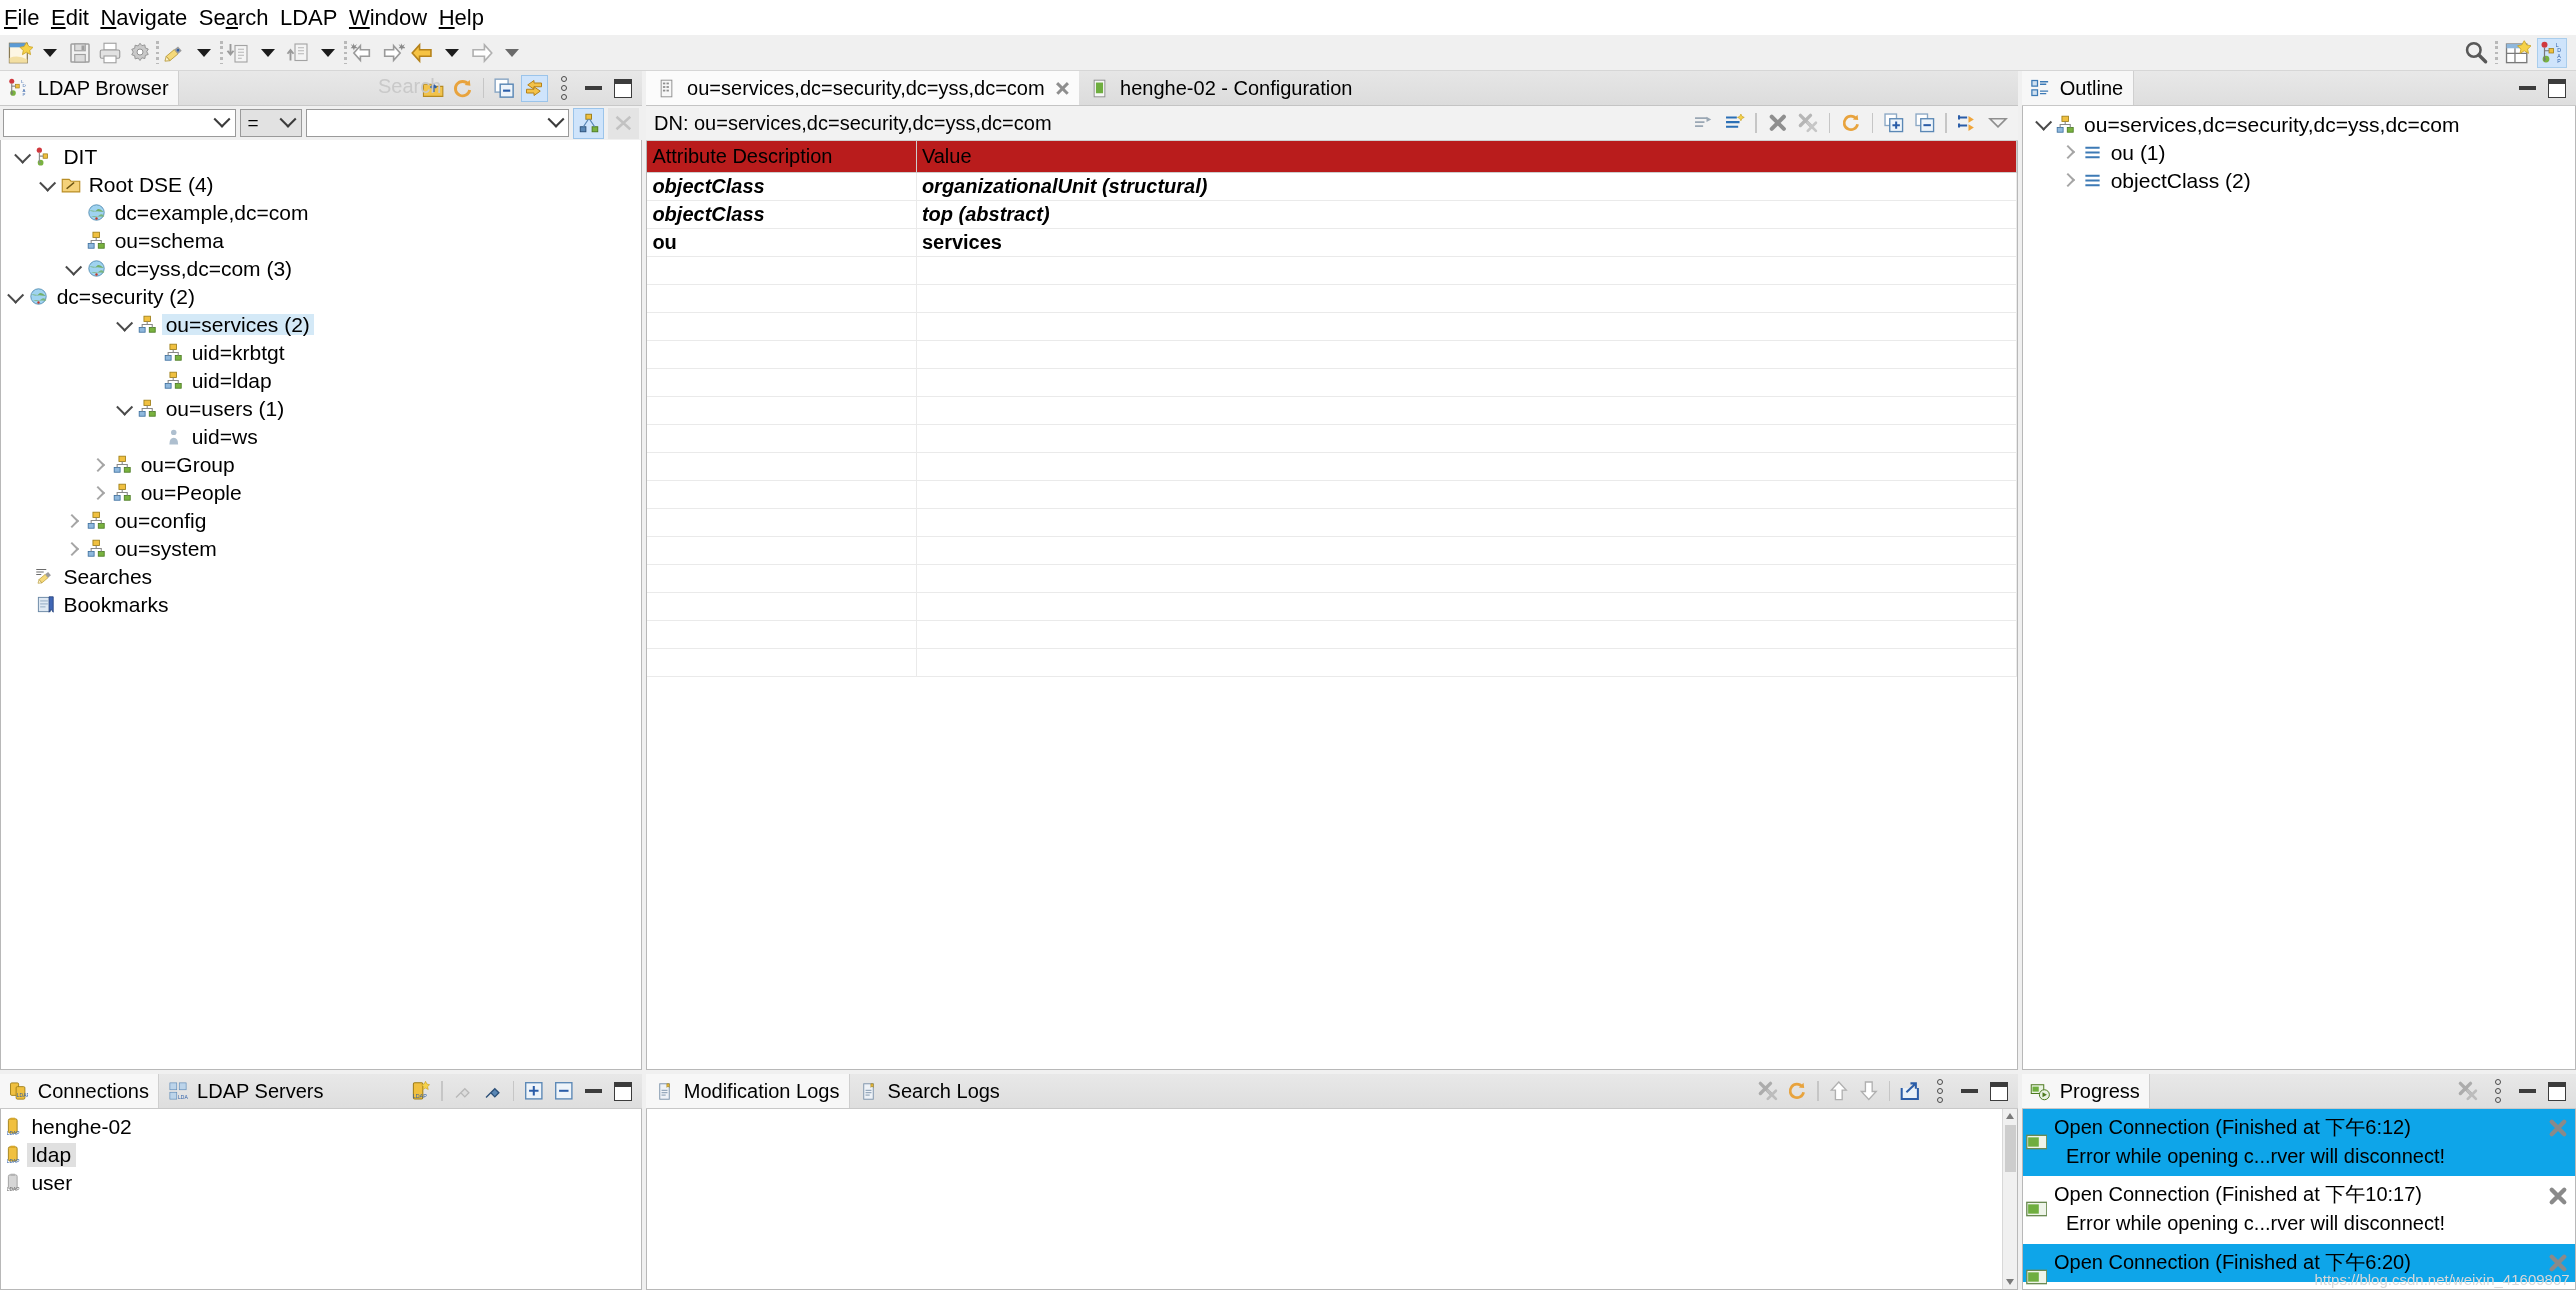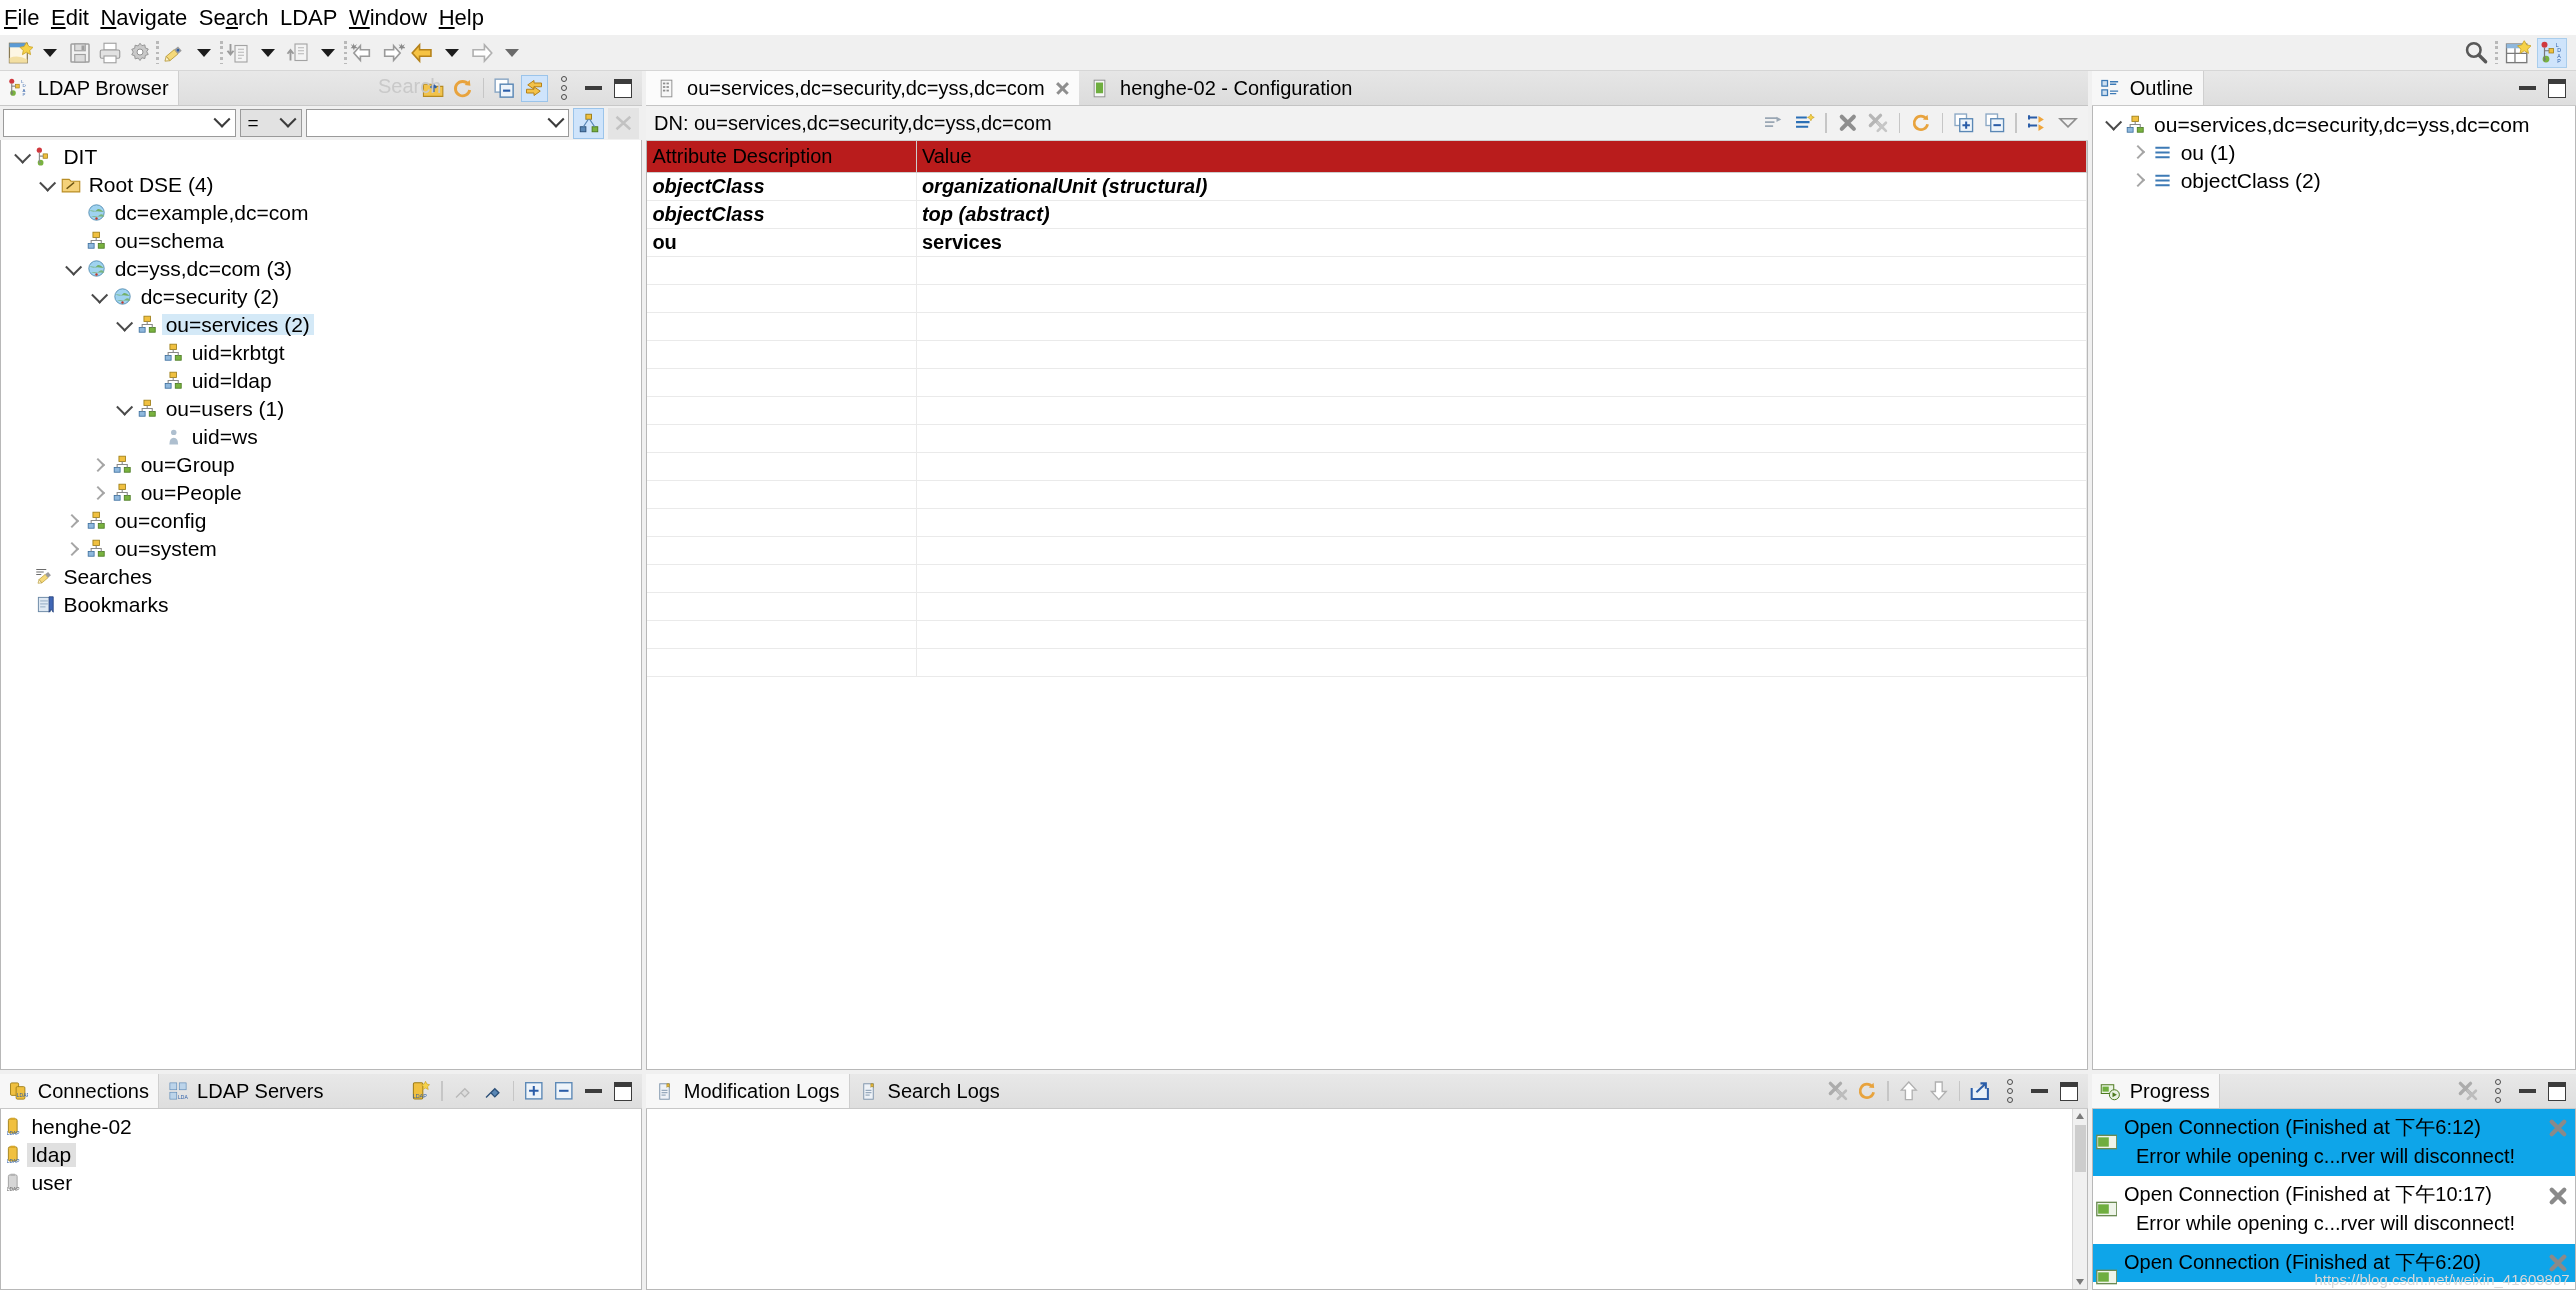--- a/index.html
+++ b/index.html
@@ -32,21 +32,21 @@
     content:""; display:block; width:2.7px; height: 23px;
     background-image: repeating-linear-gradient(to bottom, #b9b9b9 0 2.7px, transparent 2.7px 5.4px);
   }
   .arrow-dn { width: 0; height: 0; border-left: 7.4px solid transparent; border-right: 7.4px solid transparent; border-top: 8px solid #1c1c1c; }
   .tb-right { margin-left: auto; display: flex; align-items: center; gap: 4px; padding-right: 4px; }
 
   
   .body-row { flex: 1; display: flex; min-height: 0; }
   .col-left { width: 642px; display: flex; flex-direction: column; min-width:0; background:#f0f0f0;}
   .col-mid  { flex: 1; display: flex; flex-direction: column; min-width:0; background:#f0f0f0;}
-  .col-right{ width: 484px; display: flex; flex-direction: column; min-width:0; background:#f0f0f0;}
+  .col-right{ width: 554px; display: flex; flex-direction: column; min-width:0; background:#f0f0f0;}
 
   
   .view { display: flex; flex-direction: column; min-height: 0; background: #f0f0f0; }
   .view-tabs {
     height: 35px; display: flex; align-items: stretch; position: relative;
     background: linear-gradient(to bottom,#e8e8e8,#dedede);
     border-bottom: 0.7px solid #c8c8c8;
   }
   .view-tab {
     display: flex; align-items: center; gap: 5.4px; padding: 0 9.4px 0 6.7px;
@@ -450,21 +450,21 @@
                 <span class="ico">
                   <svg width="19" height="19" viewBox="0 0 32 32">
                     <circle cx="16" cy="16" r="13" fill="#9fd3f0" stroke="#4b86ad" stroke-width="1.4"></circle>
                     <path d="M4 12 q8 5 12 0 t12 3" fill="#6aa84f" opacity=".85"></path>
                     <path d="M7 22 q7 4 13 -1 t9 2" fill="#6aa84f" opacity=".7"></path>
                     <circle cx="16" cy="26" r="2" fill="#c0392b"></circle>
                   </svg>
                 </span>
                 <span class="lbl">dc=yss,dc=com (3)</span>
               </div>
-              <div class="tnode" style="padding-left:84px">
+              <div class="tnode" style="">
                 <span class="twist">
                   <span class="v"></span>
                 </span>
                 <span class="ico">
                   <svg width="19" height="19" viewBox="0 0 32 32">
                     <circle cx="16" cy="16" r="13" fill="#9fd3f0" stroke="#4b86ad" stroke-width="1.4"></circle>
                     <path d="M4 12 q8 5 12 0 t12 3" fill="#6aa84f" opacity=".85"></path>
                     <path d="M7 22 q7 4 13 -1 t9 2" fill="#6aa84f" opacity=".7"></path>
                     <circle cx="16" cy="26" r="2" fill="#c0392b"></circle>
                   </svg>

